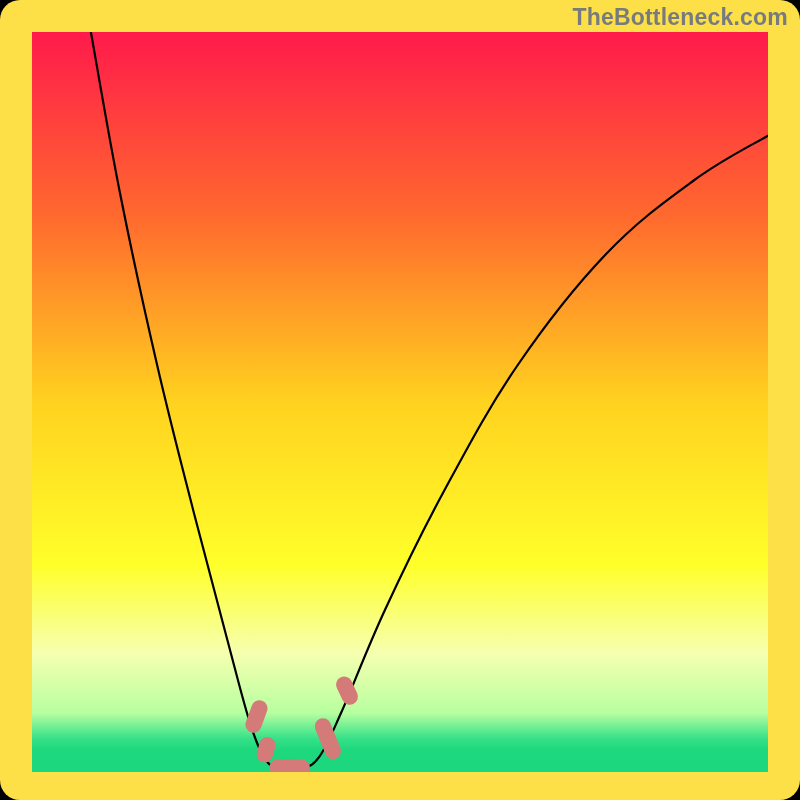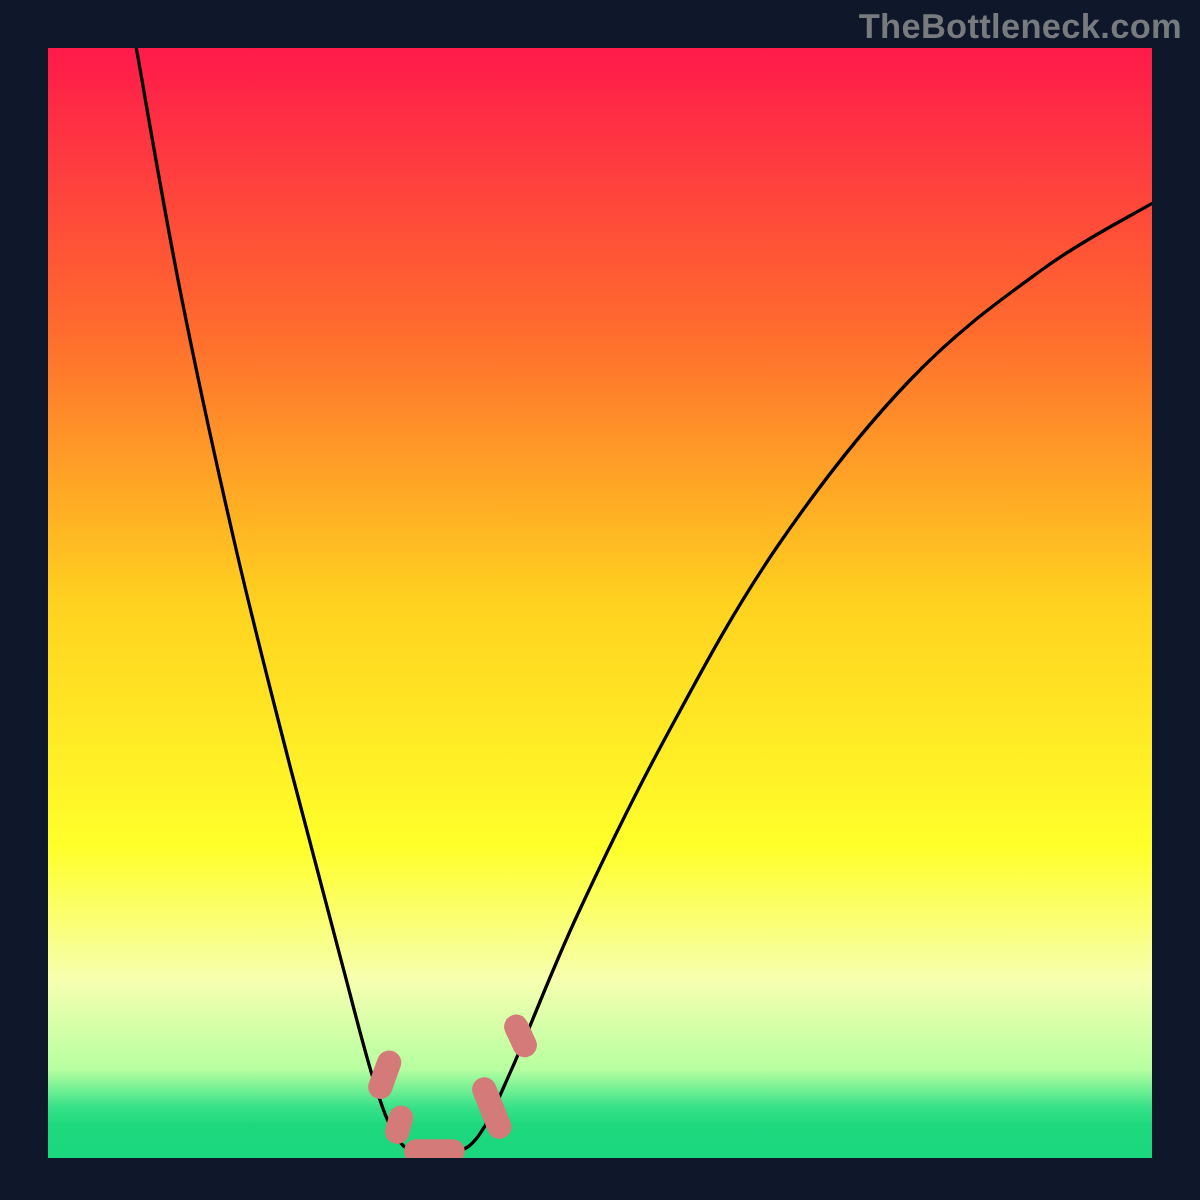--- a/index.html
+++ b/index.html
@@ -10,21 +10,22 @@
     background: #000;
     font-family: Arial, Helvetica, sans-serif;
     overflow: hidden;
   }
   .frame {
     position: absolute;
     left: 0;
     top: 0;
     width: 800px;
     height: 800px;
-    background: #0f172a;
+    background: #fde047;
+    border-radius: 20px;
   }
   .watermark {
     position: absolute;
     top: 4px;
     right: 12px;
     font-size: 23px;
     font-weight: 600;
     color: #777b7e;
     letter-spacing: 0.2px;
     z-index: 20;

